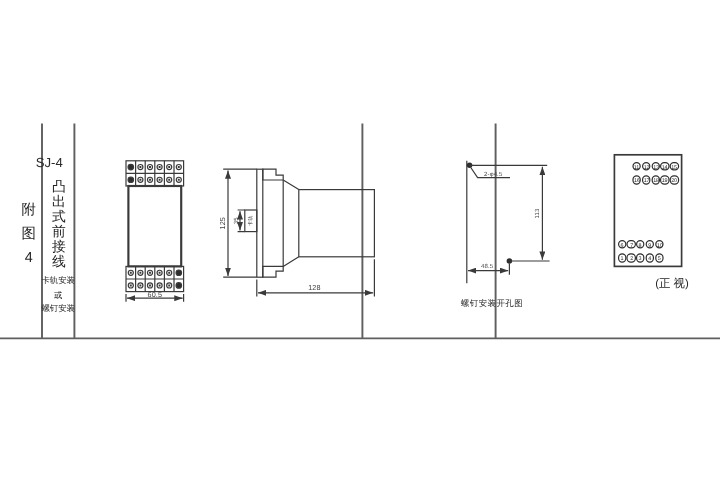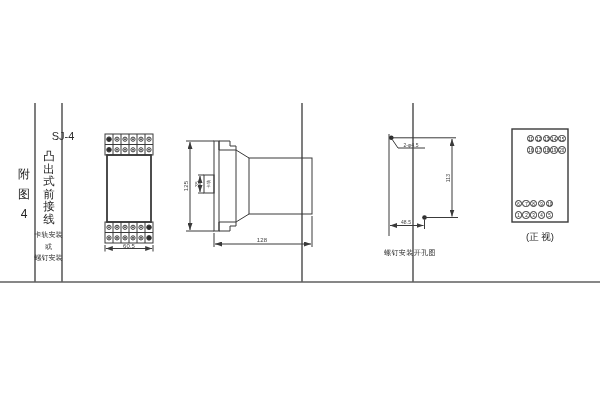--- a/index.html
+++ b/index.html
@@ -9,28 +9,28 @@
   }
   svg.lineart { position:absolute; left:0; top:0; }
   
   .dim { position:absolute; font-size:10px; color:#3f3f3f; white-space:nowrap; letter-spacing:.2px; }
   .s70  { transform:translate(-50%,-50%) scale(.70); }
   .s60  { transform:translate(-50%,-50%) scale(.60); }
   .s50  { transform:translate(-50%,-50%) scale(.50); }
   .s60r { transform:translate(-50%,-50%) rotate(-90deg) scale(.60); }
   .s50r { transform:translate(-50%,-50%) rotate(-90deg) scale(.50); }
   .s42r { transform:translate(-50%,-50%) rotate(-90deg) scale(.42); }
-  .ctr  { transform:translate(-50%,-50%); }
+  .ctr  { transform:translate(-50%,-50%);margin-left:20px; }
   .caption { position:absolute; color:#242424; white-space:nowrap; }
   
   .vstack { position:absolute; display:flex; flex-direction:column; align-items:center; color:#242424; }
   .fig-label { left:12px; top:167px; width:24px; font-size:12px; line-height:14px; gap:6px; }
   .title-stack { left:37px; top:150px; width:24px; font-size:11.5px; line-height:12.6px; gap:0px; }
   .mount-note { left:34px; top:229px; width:29px; font-size:7px; line-height:11.5px; text-align:center; }
-  .model { position:absolute; left:63px; top:136px; font-size:11px; transform:translate(-50%,-50%); white-space:nowrap; }
+  .model { position:absolute; left:41px; top:136px; font-size:11px; transform:translate(-50%,-50%); white-space:nowrap; }
   
   .trow { position:absolute; display:flex; gap:.4px; }
   .tc {
     width:7.4px; height:7.4px; border:1px solid #2e2e2e; border-radius:50%;
     display:flex; align-items:center; justify-content:center; box-sizing:border-box;
     background:#fff;
   }
   .tcn { font-style:normal; font-size:9px; transform:scale(.5); color:#1e1e1e; letter-spacing:-.3px; }
 </style>
 </head>

